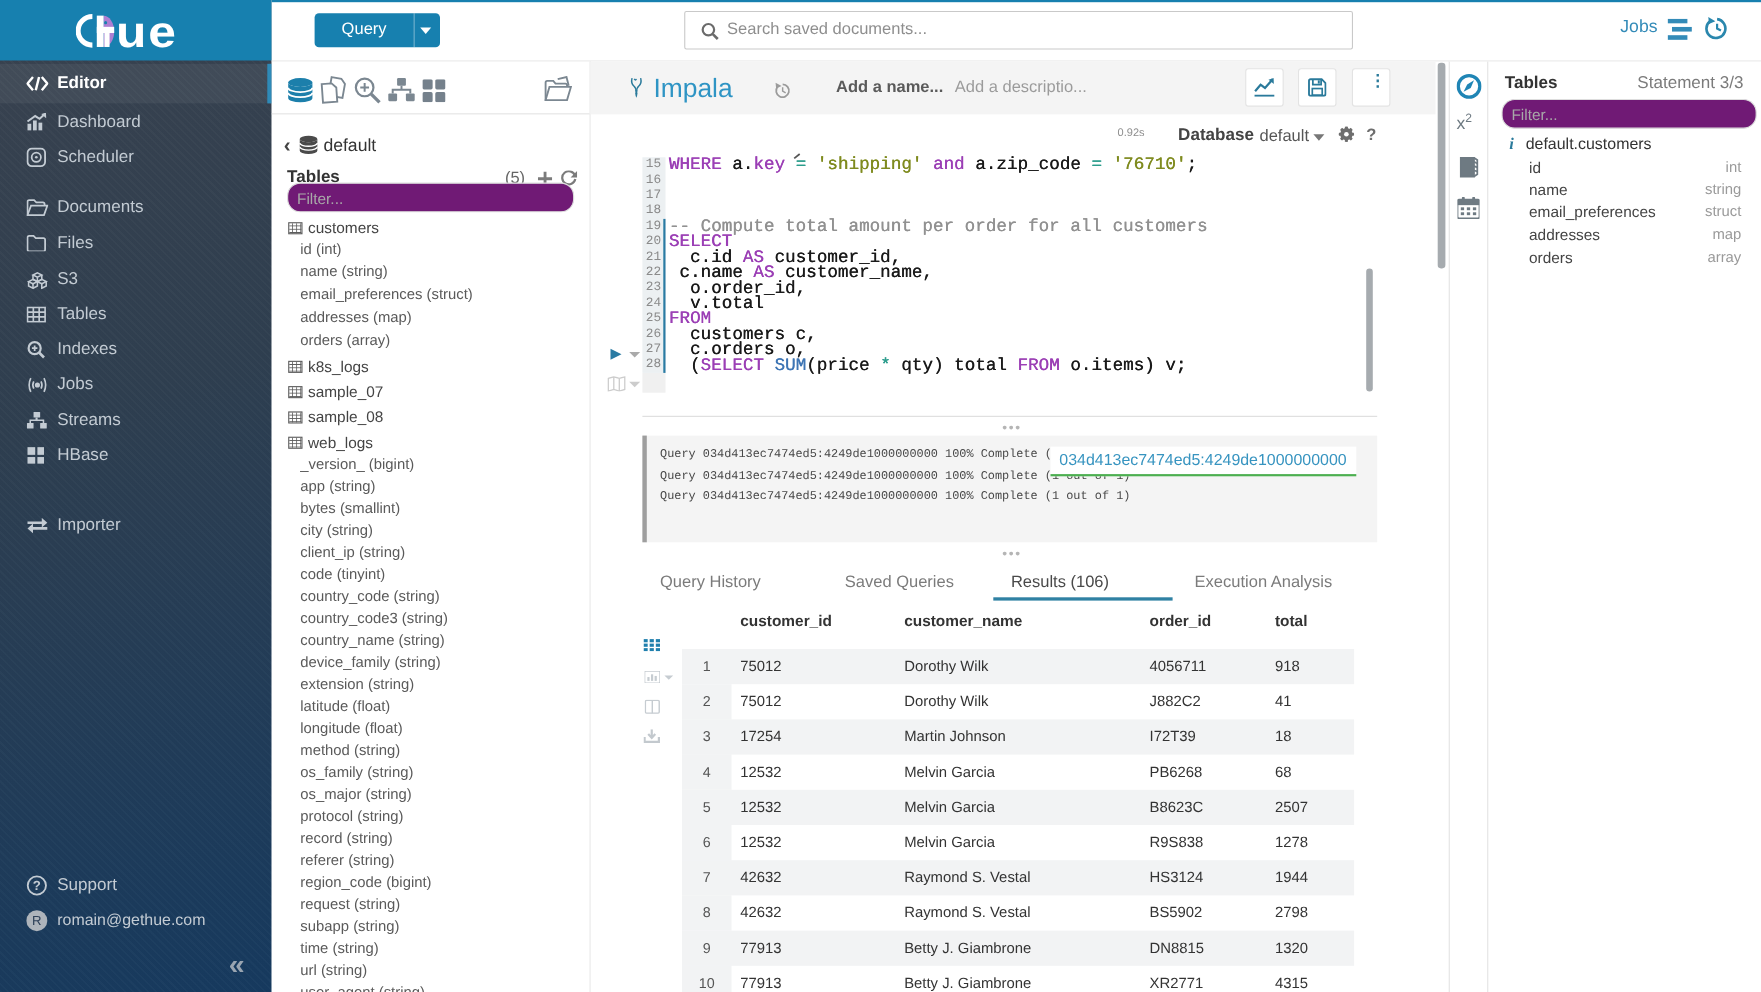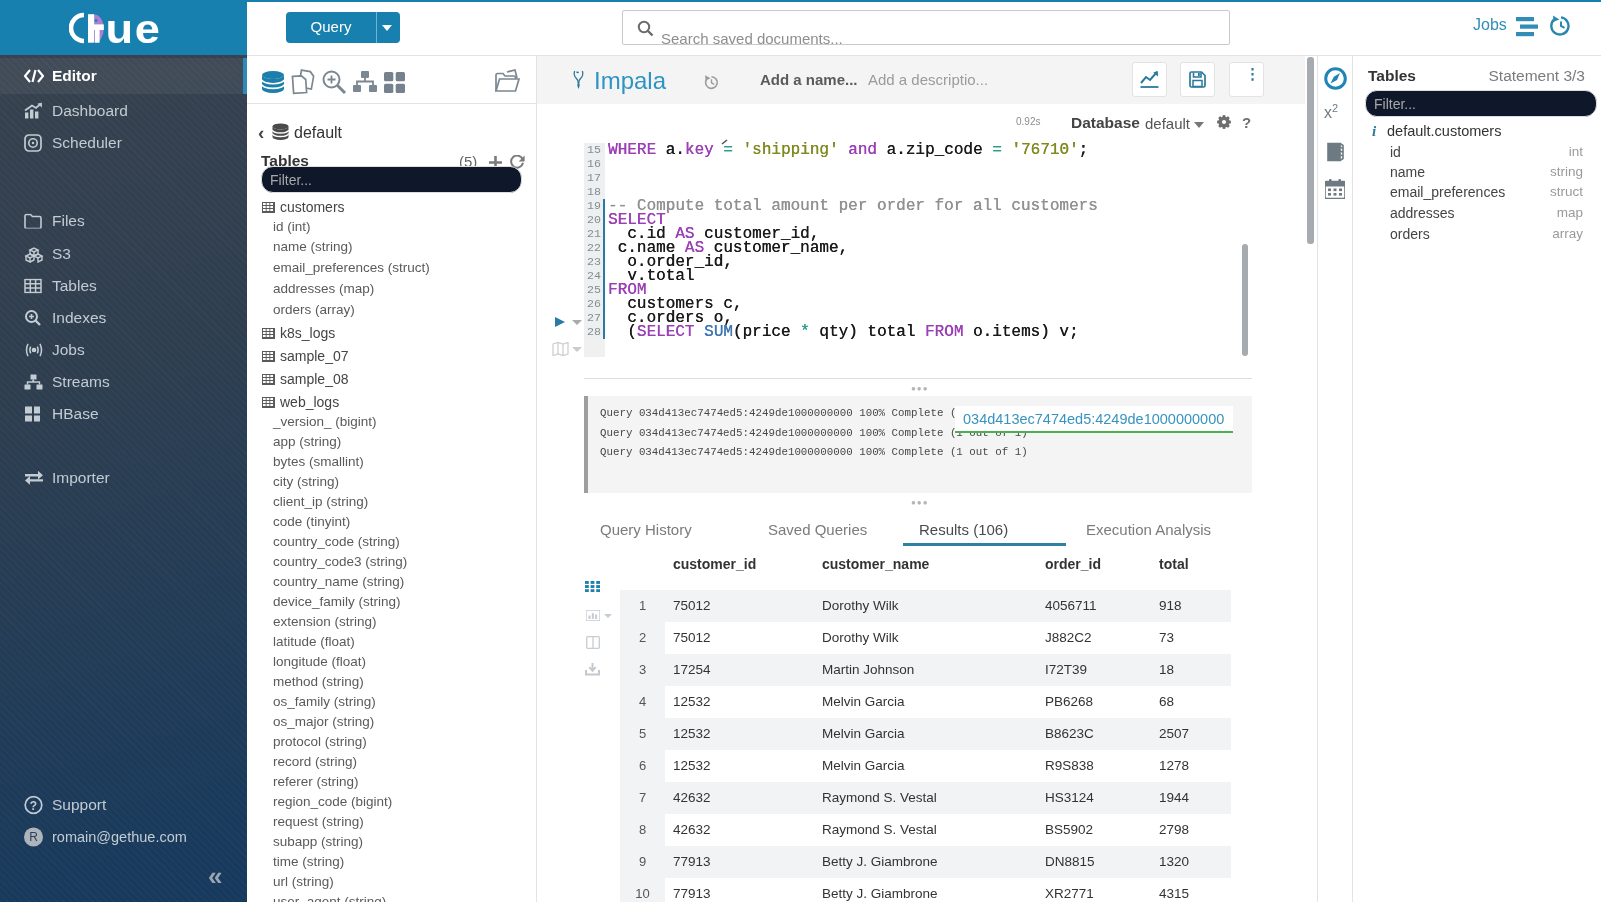--- a/index.html
+++ b/index.html
@@ -17,28 +17,28 @@
   #nav-editor { top:58px; height:36px; background:rgba(255,255,255,0.055); color:#fff; font-weight:bold; }
   #nav-editor::after { content:""; position:absolute; right:0; top:0; width:4px; height:36px; background:#2e8ab8; }
   
   #topbar { position:absolute; left:247px; top:0; width:1354px; height:56px; background:#fff; border-bottom:1px solid #e3e3e3; }
   #topline { position:absolute; left:0; top:0; width:1354px; height:2px; background:#1780af; }
   #querybtn { position:absolute; left:39px; top:12px; width:114px; height:31px; background:#1780af; border-radius:4px; color:#fff; font-size:15px; }
   #querybtn .lbl { position:absolute; left:0; top:0; width:90px; height:31px; line-height:30px; text-align:center; }
   #querybtn .sep { position:absolute; left:90px; top:0; width:1px; height:31px; background:rgba(255,255,255,0.4); }
   #querybtn .car { position:absolute; left:96px; top:13px; width:0; height:0; border-left:5px solid transparent; border-right:5px solid transparent; border-top:6px solid #fff; }
   #searchbox { position:absolute; left:375px; top:10px; width:608px; height:35px; border:1px solid #c9c9c9; border-radius:2px; }
-  #searchbox .ph { position:absolute; left:38px; top:7px; color:#8e8e8e; font-size:15px;margin-top:12px; }
+  #searchbox .ph { position:absolute; left:38px; top:7px; color:#8e8e8e; font-size:15px; }
   #jobs { position:absolute; left:1226px; top:16px; color:#338bb8; font-size:16px; }
   
   #leftpanel { position:absolute; left:247px; top:56px; width:290px; height:846px; background:#fff; border-right:1px solid #e3e3e3; }
   #lp-toolbar { position:absolute; left:0; top:0; width:289px; height:48px; border-bottom:1px solid #e3e3e3; }
   .tree-t { position:absolute; left:33px; font-size:14px; color:#444; font-weight:500; }
   .tree-c { position:absolute; left:26px; font-size:13.5px; color:#5a5a5a; }
-  .finput { position:absolute; border:1px solid #ddd; border-radius:12px; background:#0f172a; }
+  .finput { position:absolute; border:1px solid #ddd; border-radius:12px; background:#701a75; }
   .finput span { position:absolute; left:8px; top:50%; transform:translateY(-50%); color:#a8a8a8; font-size:14px; }
   .ticon { position:absolute; left:15px; width:13px; height:11px; border:1px solid #5a5a5a;
     background-image:linear-gradient(to right,#5a5a5a 1px,transparent 1px),linear-gradient(to bottom,#5a5a5a 1px,transparent 1px);
     background-size:3.7px 3px; background-position:-1px -1px; }
   
   #editor { position:absolute; left:537px; top:56px; width:780px; height:846px; background:#fff; }
   #snippet-head { position:absolute; left:0; top:0; width:768px; height:48px; background:#f4f4f4; }
   .hbtn { position:absolute; top:6px; width:35px; height:35px; background:#fff; border:1px solid #e3e3e3; border-radius:3px; }
   #exec-row { position:absolute; left:0; top:48px; width:780px; height:40px; }
   
@@ -100,20 +100,29 @@
         </svg>
       <span class="txt">Dashboard</span>
       </div>
     <div class="nav-item" style="top:127px">
       <svg width="18" height="18" viewBox="0 0 18 18">
           <rect x="1" y="1" width="16" height="16" rx="4" fill="none" stroke="#c3cbd3" stroke-width="1.7"></rect>
           <circle cx="9" cy="9" r="4.2" fill="none" stroke="#c3cbd3" stroke-width="1.6"></circle>
           <circle cx="9" cy="9" r="1.2" fill="#c3cbd3"></circle>
         </svg>
       <span class="txt">Scheduler</span>
+      </div>
+    <div class="nav-item" style="top:173px">
+      <svg width="20" height="17" viewBox="0 0 20 17">
+          <g fill="none" stroke="#c3cbd3" stroke-width="1.6">
+            <path d="M1 15 L1 3 Q1 1.5 2.5 1.5 L7 1.5 L9 3.5 L15 3.5 Q16.5 3.5 16.5 5 L16.5 6.5"></path>
+            <path d="M1 15 L4.2 6.5 L19 6.5 L16 15 Z"></path>
+          </g>
+        </svg>
+      <span class="txt">Documents</span>
       </div>
     <div class="nav-item" style="top:205px">
       <svg width="18" height="15" viewBox="0 0 18 15">
           <path d="M1 13.5 L1 2.5 Q1 1 2.5 1 L6.5 1 L8.5 3 L15.5 3 Q17 3 17 4.5 L17 13.5 Q17 15 15.5 15 L2.5 15 Q1 15 1 13.5 Z" fill="none" stroke="#c3cbd3" stroke-width="1.6"></path>
         </svg>
       <span class="txt">Files</span>
       </div>
     <div class="nav-item" style="top:238px">
       <svg width="20" height="18" viewBox="0 0 20 18">
           <g fill="none" stroke="#c3cbd3" stroke-width="1.4">
@@ -490,21 +499,21 @@
           <span class="rc" style="left:53px">75012</span>
           <span class="rc" style="left:202px">Dorothy Wilk</span>
           <span class="rc" style="left:425px">4056711</span>
           <span class="rc" style="left:539px">918</span>
         </div>
       <div class="rrow" style="top:566px">
           <span class="rnum">2</span>
           <span class="rc" style="left:53px">75012</span>
           <span class="rc" style="left:202px">Dorothy Wilk</span>
           <span class="rc" style="left:425px">J882C2</span>
-          <span class="rc" style="left:539px">73</span>
+          <span class="rc" style="left:539px">41</span>
         </div>
       <div class="rrow odd" style="top:598px">
           <span class="rnum">3</span>
           <span class="rc" style="left:53px">17254</span>
           <span class="rc" style="left:202px">Martin Johnson</span>
           <span class="rc" style="left:425px">I72T39</span>
           <span class="rc" style="left:539px">18</span>
         </div>
       <div class="rrow" style="top:630px">
           <span class="rnum">4</span>

